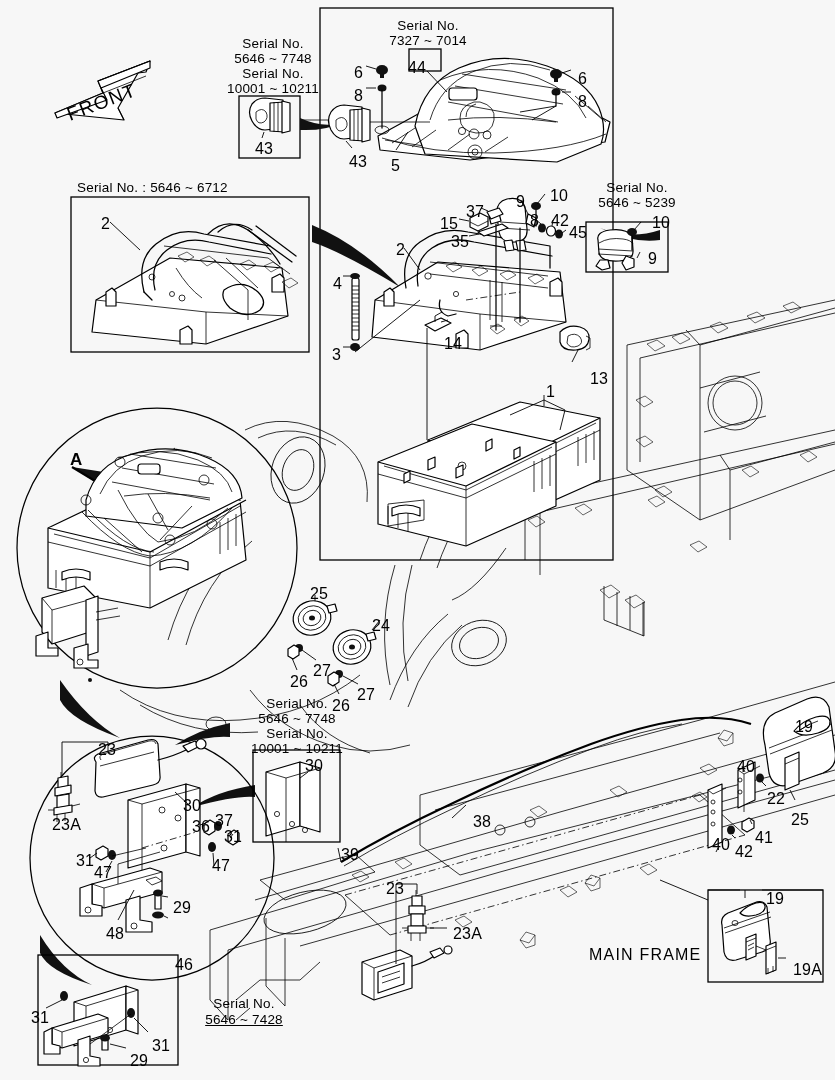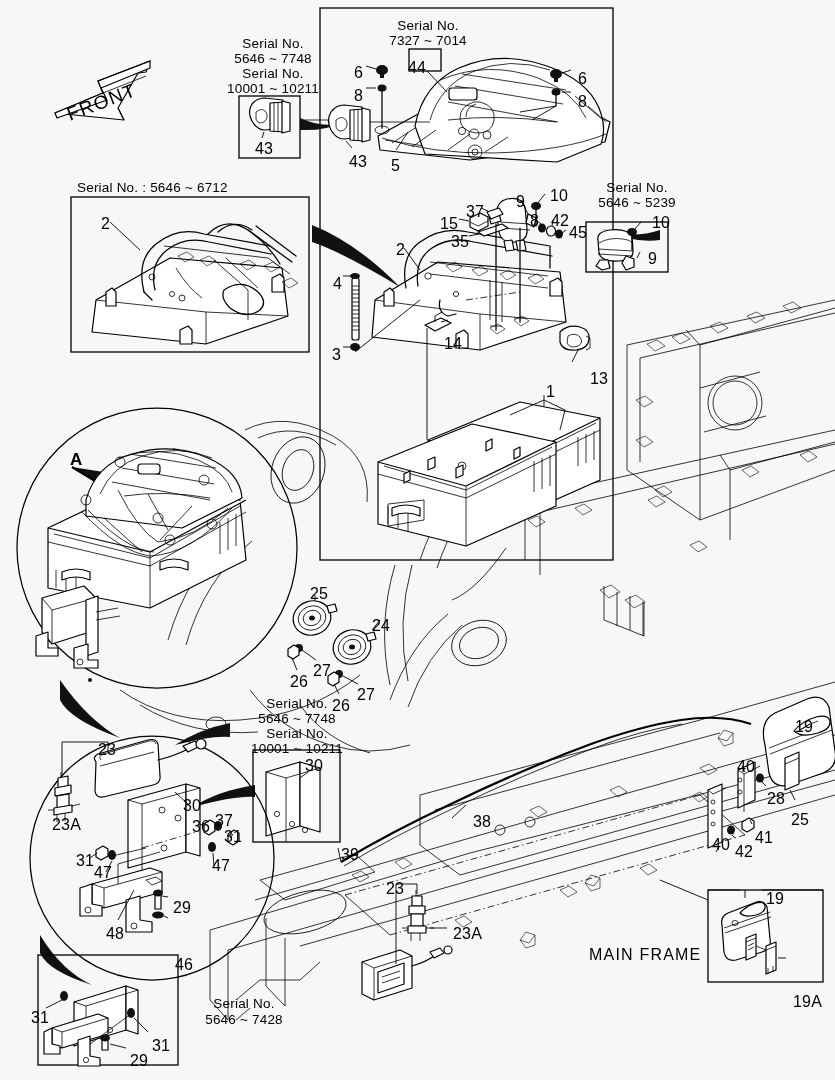--- a/index.html
+++ b/index.html
@@ -702,21 +702,21 @@
   <div class="lbl ser ctr" style="left:637px;top:195px;">5646 ~ 5239</div>
 
   <div class="lbl ser" style="left:77px;top:180px;">Serial No. : 5646 ~ 6712</div>
 
   <div class="lbl ser ctr" style="left:297px;top:696px;"><span>Serial No.</span></div>
   <div class="lbl ser ctr" style="left:297px;top:711px;">5646 ~ 7748</div>
   <div class="lbl ser ctr" style="left:297px;top:726px;"><span>Serial No.</span></div>
   <div class="lbl ser ctr" style="left:297px;top:741px;">10001 ~ 10211</div>
 
   <div class="lbl ser ctr" style="left:244px;top:996px;"><span>Serial No.</span></div>
-  <div class="lbl ser ctr" style="left:244px;top:1012px;">5646 ~ 7428</div>
+  <div class="lbl ser ctr" style="left:244px;top:1012px;text-decoration:underline;">5646 ~ 7428</div>
 
   <div class="lbl big" style="left:589px;top:946px;letter-spacing:1.2px;">MAIN FRAME</div>
   <div class="lbl num bold" style="left:70px;top:450px;font-size:17px;">A</div>
 
   <div id="callout-host">
       <div class="lbl num" style="left: 255px; top: 140px;">43</div>
       <div class="lbl num" style="left: 349px; top: 153px;">43</div>
       <div class="lbl num" style="left: 354px; top: 64px;">6</div>
       <div class="lbl num" style="left: 354px; top: 87px;">8</div>
       <div class="lbl num" style="left: 408px; top: 59px;">44</div>
@@ -762,21 +762,21 @@
       <div class="lbl num" style="left: 31px; top: 1009px;">31</div>
       <div class="lbl num" style="left: 152px; top: 1037px;">31</div>
       <div class="lbl num" style="left: 130px; top: 1052px;">29</div>
       <div class="lbl num" style="left: 473px; top: 813px;">38</div>
       <div class="lbl num" style="left: 341px; top: 846px;">39</div>
       <div class="lbl num" style="left: 386px; top: 880px;">23</div>
       <div class="lbl num" style="left: 453px; top: 925px;">23A</div>
       <div class="lbl num" style="left: 795px; top: 718px;">19</div>
       <div class="lbl num" style="left: 737px; top: 758px;">40</div>
       <div class="lbl num" style="left: 791px; top: 811px;">25</div>
-      <div class="lbl num" style="left: 767px; top: 790px;">28</div>
+      <div class="lbl num" style="left: 767px; top: 790px;">22</div>
       <div class="lbl num" style="left: 755px; top: 829px;">41</div>
       <div class="lbl num" style="left: 735px; top: 843px;">42</div>
       <div class="lbl num" style="left: 712px; top: 836px;">40</div>
       <div class="lbl num" style="left: 766px; top: 890px;">19</div>
-      <div class="lbl num" style="left: 793px; top: 961px; margin-top: 32px;">19A</div>
+      <div class="lbl num" style="left: 793px; top: 961px;">19A</div>
     </div>
 
 </div>
 
 </body></html>

